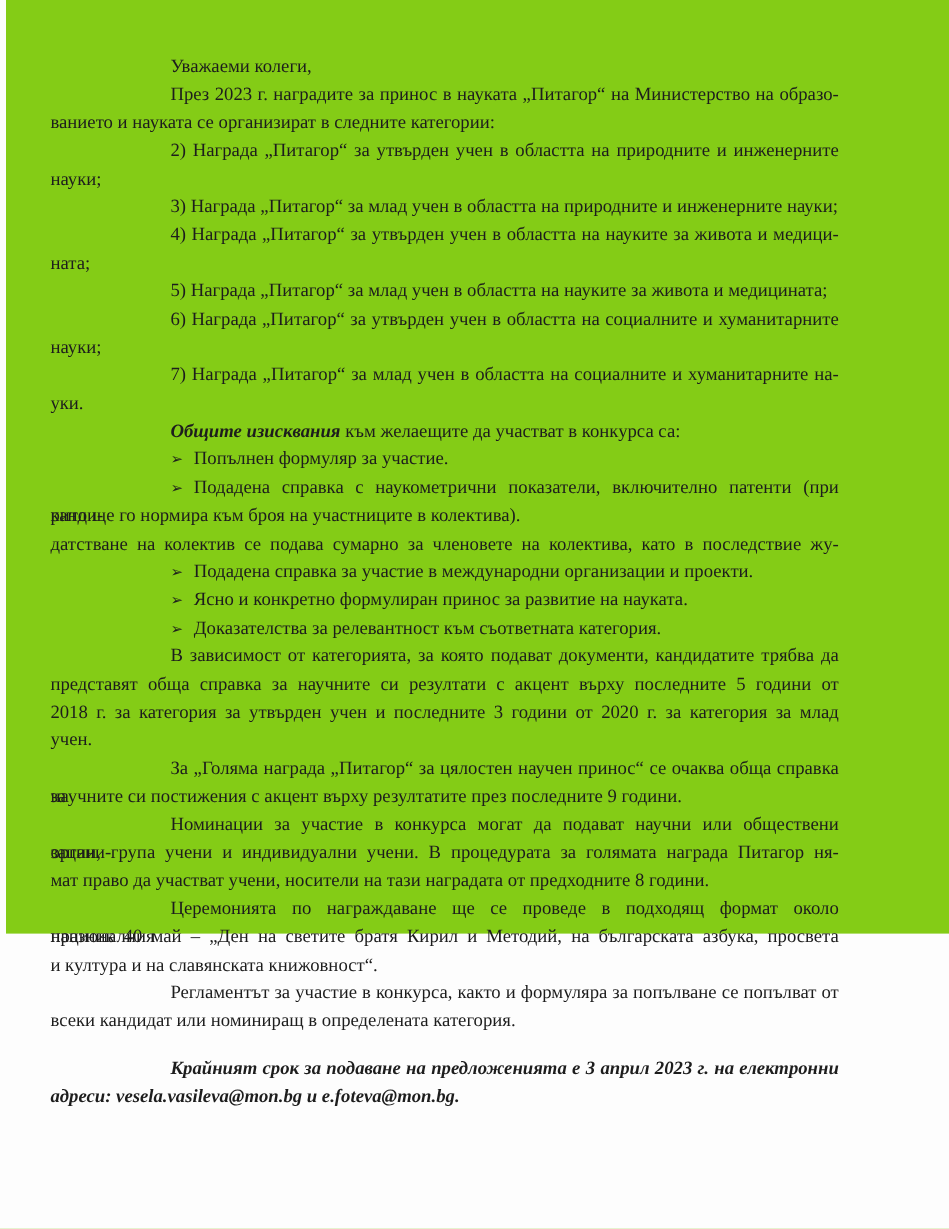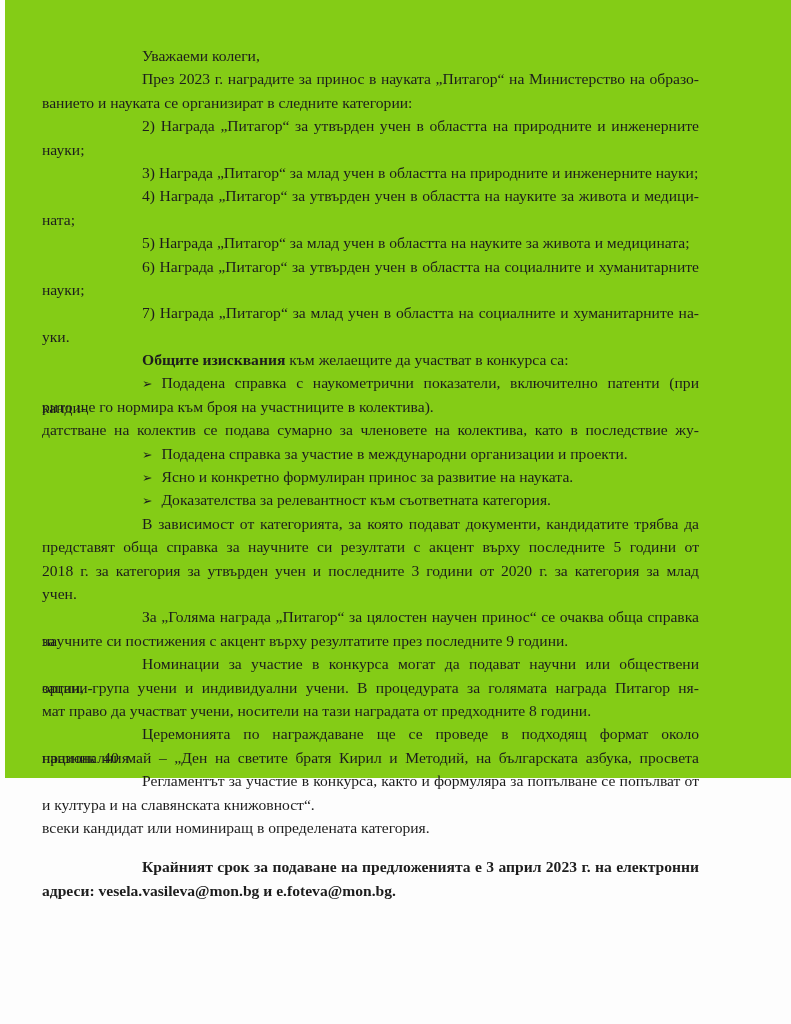--- a/index.html
+++ b/index.html
@@ -42,20 +42,21 @@
     text-align-last: justify;
   }
   .line.ind {
     text-indent: 100px;
   }
   .line.sp {
     height: 16px;
   }
   .b {
     font-weight: 700;
+    font-style: italic;
   }
   .bullet {
     font-family: "DejaVu Sans", sans-serif;
     font-size: 12.5px;
     margin-right: 9px;
   }
 </style>
 </head>
 <body>
 
@@ -68,37 +69,38 @@
       <div class="line"><span class="">науки;</span></div>
       <div class="line ind"><span class="">3) Награда „Питагор“ за млад учен в областта на природните и инженерните науки;</span></div>
       <div class="line ind j"><span class="">4) Награда „Питагор“ за утвърден учен в областта на науките за живота и медици-</span></div>
       <div class="line"><span class="">ната;</span></div>
       <div class="line ind"><span class="">5) Награда „Питагор“ за млад учен в областта на науките за живота и медицината;</span></div>
       <div class="line ind j"><span class="">6) Награда „Питагор“ за утвърден учен в областта на социалните и хуманитарните</span></div>
       <div class="line"><span class="">науки;</span></div>
       <div class="line ind j"><span class="">7) Награда „Питагор“ за млад учен в областта на социалните и хуманитарните на-</span></div>
       <div class="line"><span class="">уки.</span></div>
       <div class="line ind"><span class="b ">Общите изисквания</span><span class=""> към желаещите да участват в конкурса са:</span></div>
+      <div class="line ind"><span class="bullet">➢</span><span class="">Попълнен формуляр за участие.</span></div>
       <div class="line ind j"><span class="bullet">➢</span><span class="">Подадена справка с наукометрични показатели, включително патенти (при канди-</span></div>
       <div class="line"><span class="">рито ще го нормира към броя на участниците в колектива).</span></div>
       <div class="line j"><span class="">датстване на колектив се подава сумарно за членовете на колектива, като в последствие жу-</span></div>
       <div class="line ind"><span class="bullet">➢</span><span class="">Подадена справка за участие в международни организации и проекти.</span></div>
       <div class="line ind"><span class="bullet">➢</span><span class="">Ясно и конкретно формулиран принос за развитие на науката.</span></div>
       <div class="line ind"><span class="bullet">➢</span><span class="">Доказателства за релевантност към съответната категория.</span></div>
       <div class="line ind j"><span class="">В зависимост от категорията, за която подават документи, кандидатите трябва да</span></div>
       <div class="line j"><span class="">представят обща справка за научните си резултати с акцент върху последните 5 години от</span></div>
       <div class="line j"><span class="">2018 г. за категория за утвърден учен и последните 3 години от 2020 г. за категория за млад</span></div>
       <div class="line"><span class="">учен.</span></div>
       <div class="line ind j"><span class="">За „Голяма награда „Питагор“ за цялостен научен принос“ се очаква обща справка за</span></div>
       <div class="line"><span class="">научните си постижения с акцент върху резултатите през последните 9 години.</span></div>
       <div class="line ind j"><span class="">Номинации за участие в конкурса могат да подават научни или обществени органи-</span></div>
       <div class="line j"><span class="">зации, група учени и индивидуални учени. В процедурата за голямата награда Питагор ня-</span></div>
       <div class="line"><span class="">мат право да участват учени, носители на тази наградата от предходните 8 години.</span></div>
       <div class="line ind j"><span class="">Церемонията по награждаване ще се проведе в подходящ формат около националния</span></div>
       <div class="line j"><span class="">празник 40 май – „Ден на светите братя Кирил и Методий, на българската азбука, просвета</span></div>
+      <div class="line"><span class="">и култура и на славянската книжовност“.</span></div>
       <div class="line ind j"><span class="">Регламентът за участие в конкурса, както и формуляра за попълване се попълват от</span></div>
-      <div class="line"><span class="">и култура и на славянската книжовност“.</span></div>
       <div class="line"><span class="">всеки кандидат или номиниращ в определената категория.</span></div>
       <div class="line sp"></div>
       <div class="line ind j"><span class="b ">Крайният срок за подаване на предложенията е 3 април 2023 г. на електронни</span></div>
       <div class="line"><span class="b ">адреси: vesela.vasileva@mon.bg и e.foteva@mon.bg.</span></div>
     </div>
 </div>
 
 </body></html>

